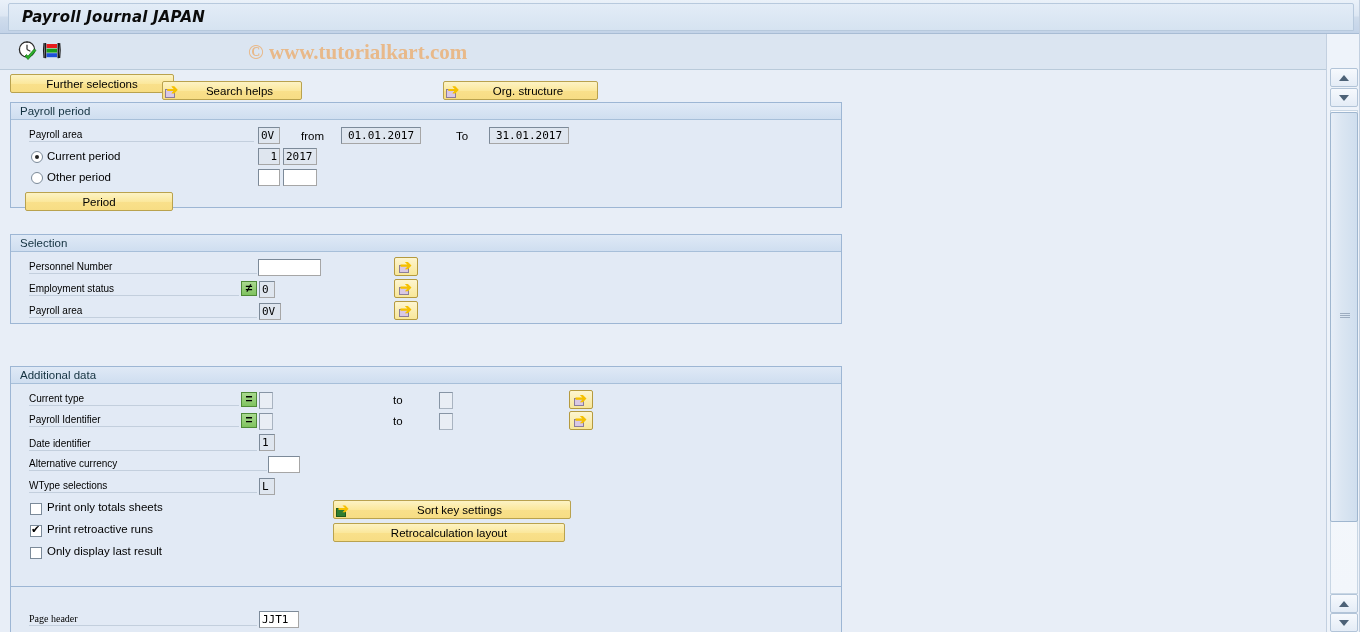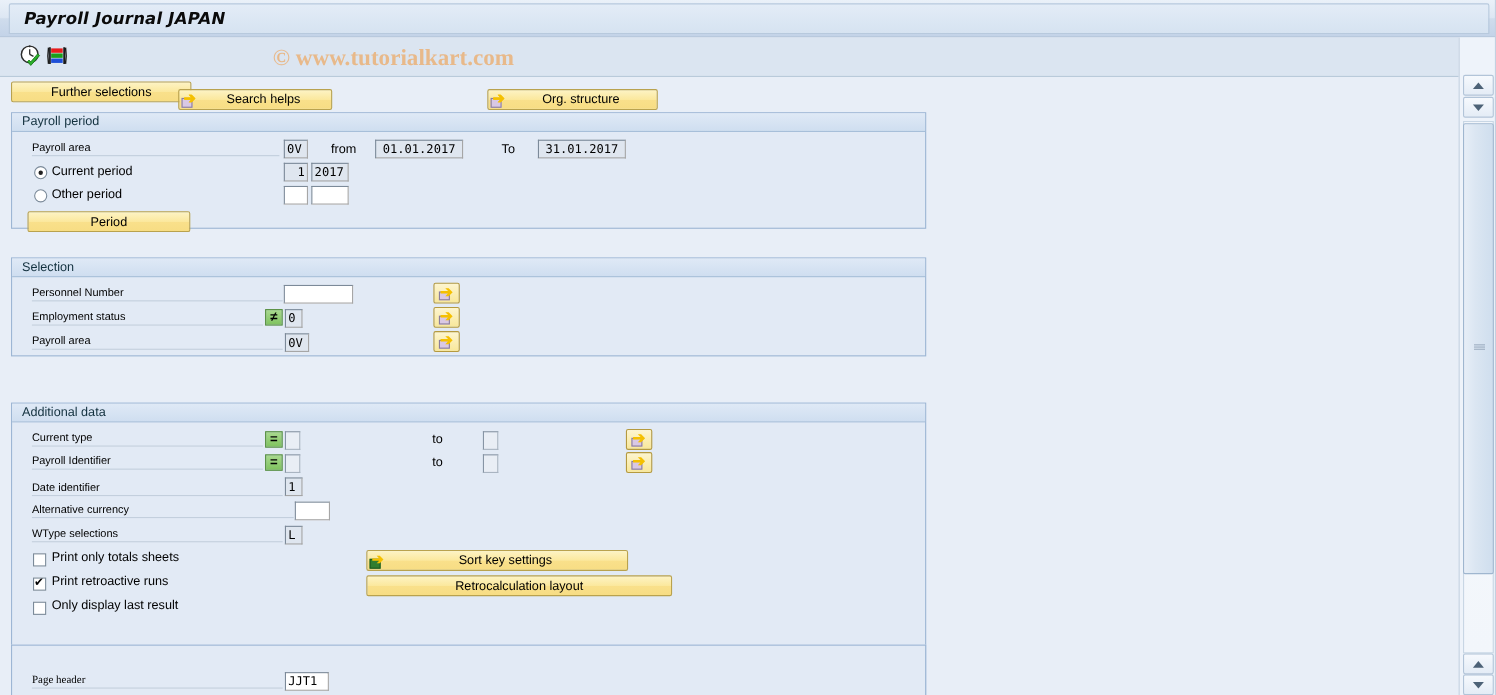--- a/index.html
+++ b/index.html
@@ -308,21 +308,21 @@
       <div class="clabel" style="left:36px; top:178px;">Only display last result</div>
 
       <div class="btn withicon" style="left:322px; top:133px; width:238px;">
         <span class="ico-arrow-green">
           <span class="sq"></span>
             <span class="ar">➔</span>
         </span>
         <span class="lbl">Sort key settings</span>
       </div>
 
-      <div class="btn" style="left:322px; top:156px; width:278px;">
+      <div class="btn" style="left:322px; top:156px; width:232px;">
         <span class="lbl">Retrocalculation layout</span>
       </div>
     </div>
 
     <div class="group" style="left:10px; top:516px; width:832px; height:60px;">
       <div class="flabel" style="left:18px; top:26px; width:228px;font-family:Liberation Serif, serif;">Page header</div>
       <div class="finput" style="left:248px; top:24px; width:40px;">JJT1</div>
     </div>
 
   </div>

